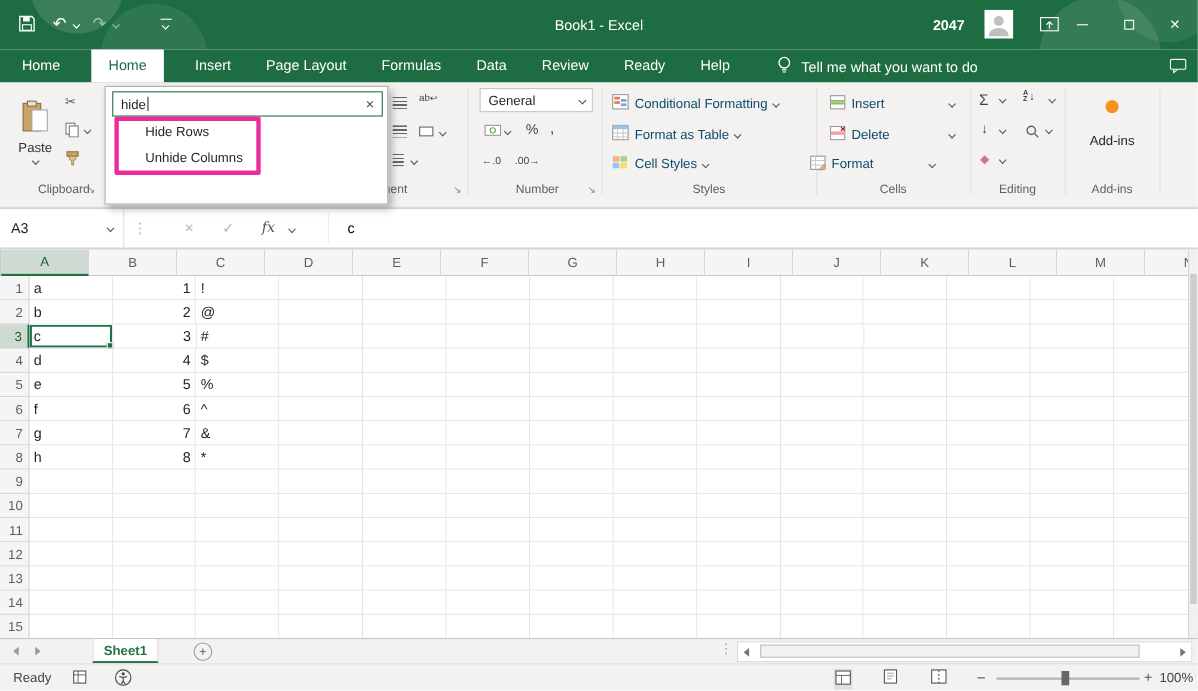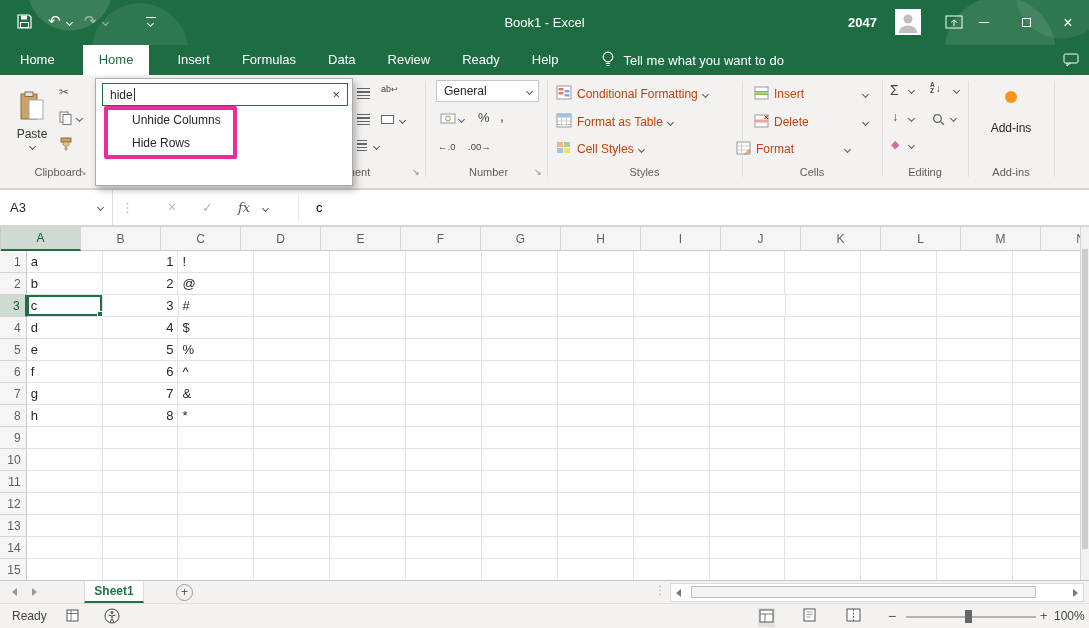--- a/index.html
+++ b/index.html
@@ -22,21 +22,21 @@
   #ribbon{position:absolute;left:0;top:75px;width:1089px;height:114px;background:#F3F2F1;
           border-bottom:1px solid #D8D6D4;}
   .gdiv{position:absolute;top:6px;height:96px;width:1px;background:#E1DFDD;}
   .glabel{position:absolute;top:91px;text-align:center;font-size:11px;color:#605E5C;}
   .launch{position:absolute;font-size:9px;color:#8A8886;}
   .chev{display:inline-block;width:5px;height:5px;border-right:1.4px solid #5A5A5A;
         border-bottom:1.4px solid #5A5A5A;transform:rotate(45deg);}
   .chev.w{border-color:#fff;}
   .chev.abs{position:absolute;}
   .stripes{width:13px;height:11px;background:repeating-linear-gradient(to bottom,#666 0 1.3px,transparent 1.3px 3.4px);}
-  .rrow{position:absolute;display:flex;align-items:center;gap:5px;font-size:12px;color:#c2410c;height:20px;}
+  .rrow{position:absolute;display:flex;align-items:center;gap:5px;font-size:12px;color:#0c4a6e;height:20px;}
   
   #popup{position:absolute;left:95px;top:78px;width:258px;height:108px;background:#fff;
          border:1px solid #ACACAC;box-shadow:3px 4px 7px rgba(0,0,0,.28);z-index:30;}
   #popup .searchbox{position:absolute;left:6px;top:4px;width:246px;height:23px;border:1px solid #1E7145;
          background:#fff;display:flex;align-items:center;padding:0 7px;font-size:12px;}
   .caret{width:1px;height:13px;background:#333;margin-left:1px;}
   .pitem{height:23px;line-height:23px;padding-left:36px;font-size:12px;color:#262626;}
   #annotation{position:absolute;left:8px;top:27px;width:133px;height:53px;border:4px solid #EB2D9B;
          border-radius:2px;z-index:5;pointer-events:none;}
   
@@ -113,20 +113,21 @@
     <span class="abs" style="right:42px;top:0;width:42px;height:45px;display:flex;align-items:center;justify-content:center;">
       <span style="width:9px;height:9px;border:1px solid #fff;display:inline-block;"></span>
     </span>
     <span class="abs" style="right:0;top:0;width:42px;height:45px;text-align:center;line-height:45px;font-size:16px;">×</span>
   </div>
 
   <div id="tabrow">
     <span class="rtab">Home</span>
     <span class="rtab active" style="margin-left:12px;">Home</span>
     <span class="rtab" style="margin-left:12px;">Insert</span>
+    <span class="rtab">Page Layout</span>
     <span class="rtab">Formulas</span>
     <span class="rtab">Data</span>
     <span class="rtab">Review</span>
     <span class="rtab">Ready</span>
     <span class="rtab">Help</span>
     <span style="display:flex;align-items:center;margin-left:26px;gap:9px;">
       <span>
         <svg width="14" height="18">
             <circle cx="7" cy="7" r="4.8" fill="none" stroke="#fff" stroke-width="1.2"></circle>
             <path d="M5 13.5h4M5.5 15.5h3" stroke="#fff"></path>
@@ -311,22 +312,22 @@
     </div>
   </div>
 
   <div id="popup">
     <div class="searchbox">
       <span>hide</span>
       <span class="caret"></span>
       <span style="margin-left:auto;font-size:13px;color:#444;">×</span>
     </div>
     <div class="abs" style="left:0;right:0;top:30px;">
+      <div class="pitem">Hide Rows</div>
       <div class="pitem">Unhide Columns</div>
-      <div class="pitem">Hide Rows</div>
     </div>
     <div id="annotation"></div>
   </div>
 
   <div id="formulabar">
     <div class="abs" style="left:0;top:0;width:113px;height:35px;border-right:1px solid #E1DFDD;line-height:35px;padding-left:10px;font-size:13px;">
       <span>A3</span>
       <span class="chev abs" style="left:98px;top:15px;"></span>
     </div>
     <span class="abs" style="left:121px;top:0;line-height:35px;color:#B0B0B0;font-size:13px;">⋮</span>

